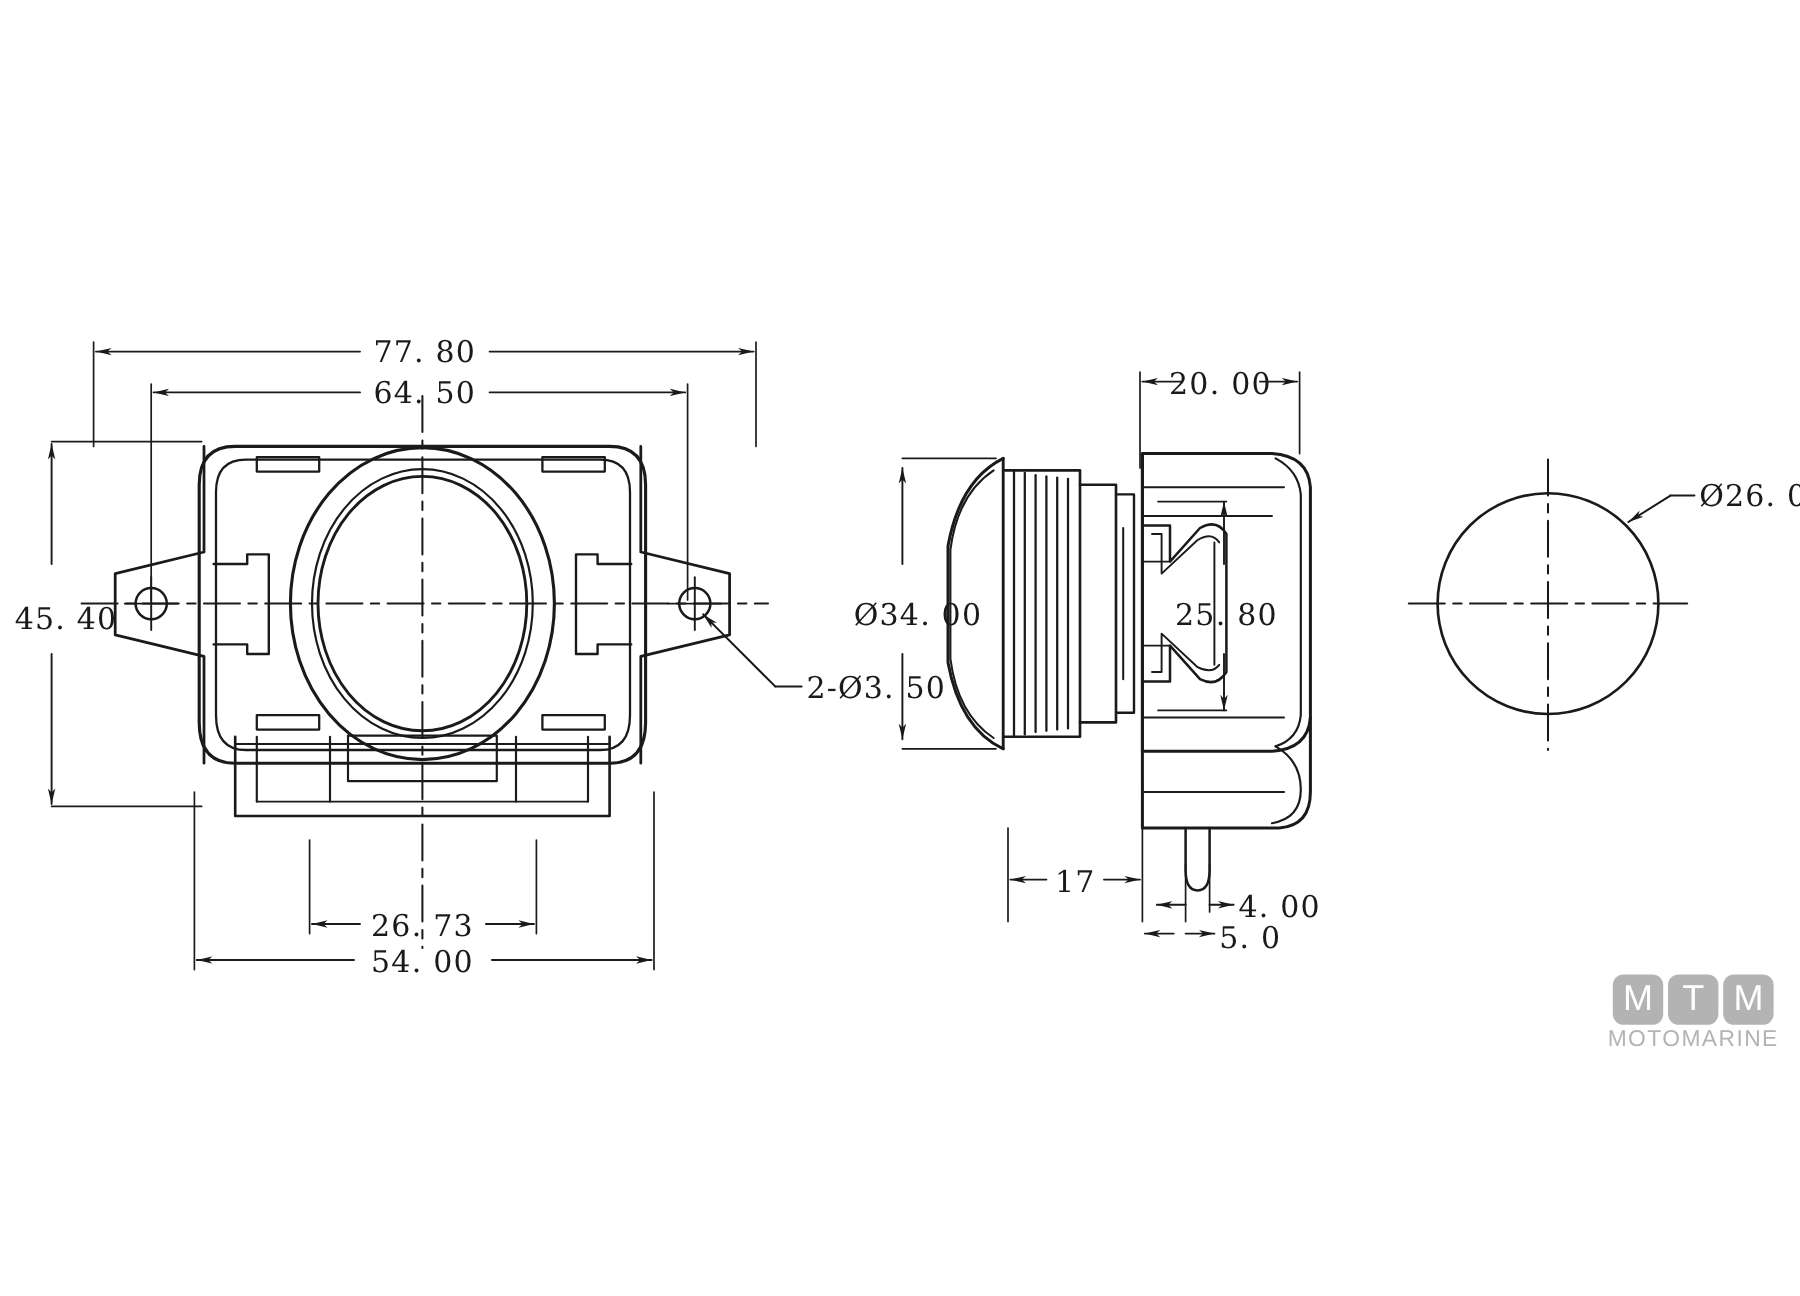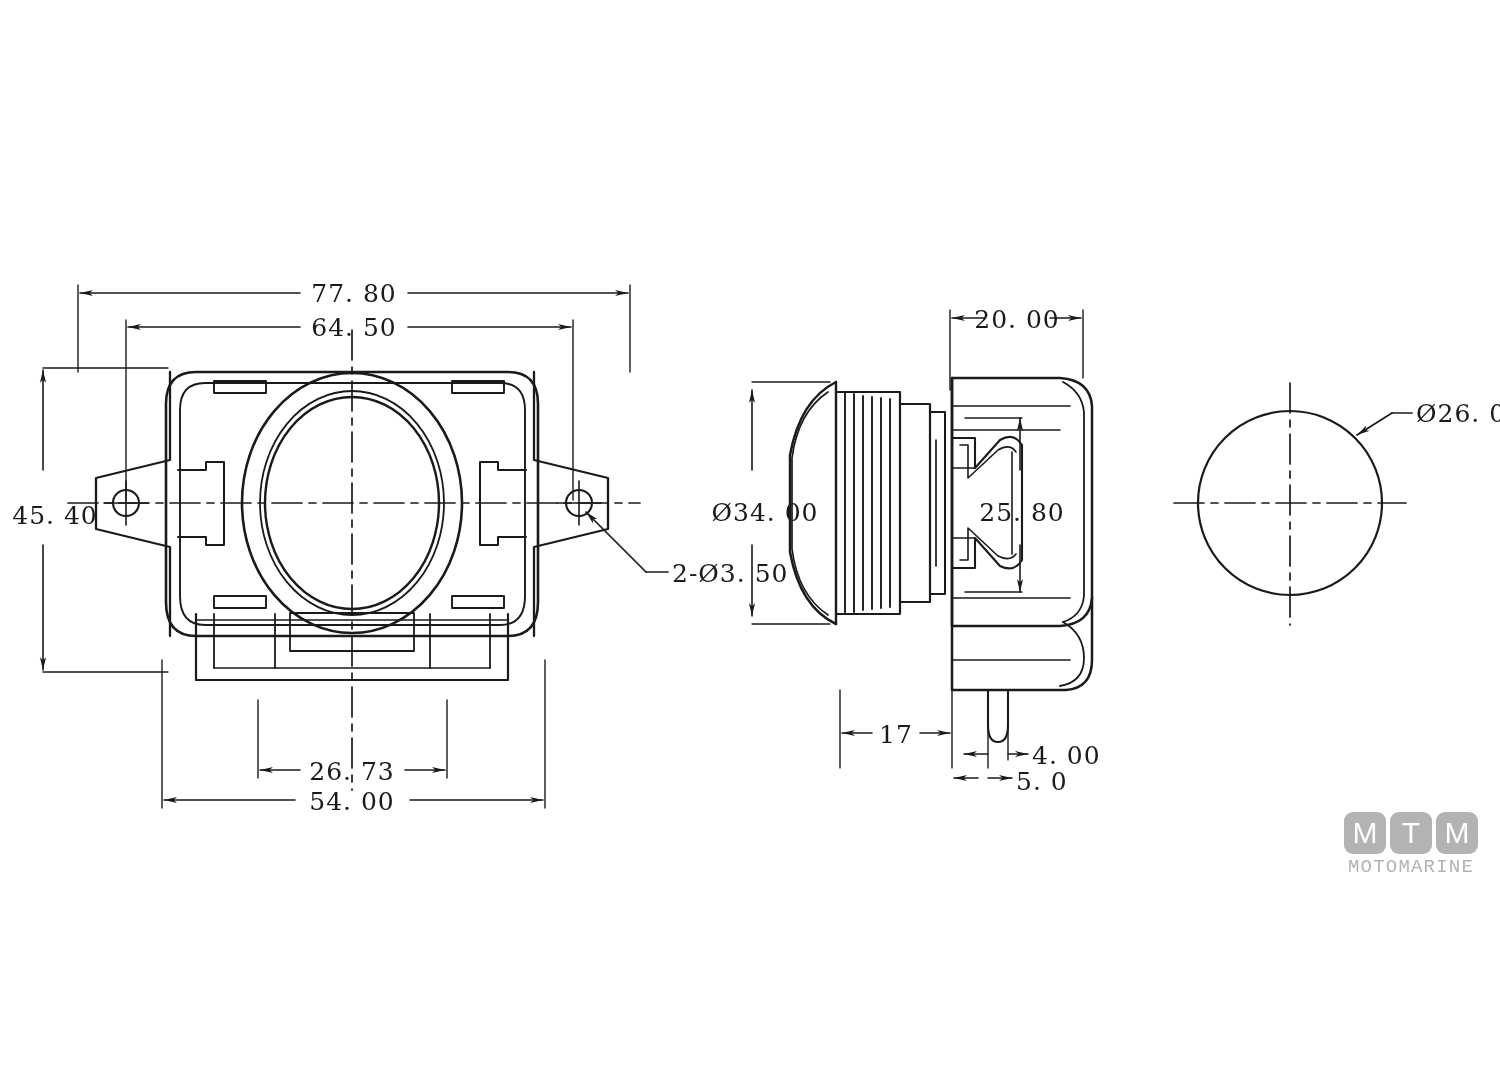--- a/index.html
+++ b/index.html
@@ -22,21 +22,21 @@
     user-select:none;
   }
   .logo-marks{display:flex;gap:4px;justify-content:center;}
   .logo-sq{
     width:42px;height:42px;border-radius:9px;background:#b3b3b3;
     color:#ffffff;font-family:"Liberation Sans", sans-serif;
     font-size:30px;line-height:42px;font-weight:400;
   }
   .logo-word{
     margin-top:2px;color:#b3b3b3;
-    font-family:Liberation Mono, monospace;
+    font-family:Liberation Sans, sans-serif;
     font-size:19px;letter-spacing:1.2px;
   }
 </style>
 </head>
 <body>
 
 <div id="sheet">
 
 <svg width="1500" height="1080" viewBox="0 0 1500 1080">
 

